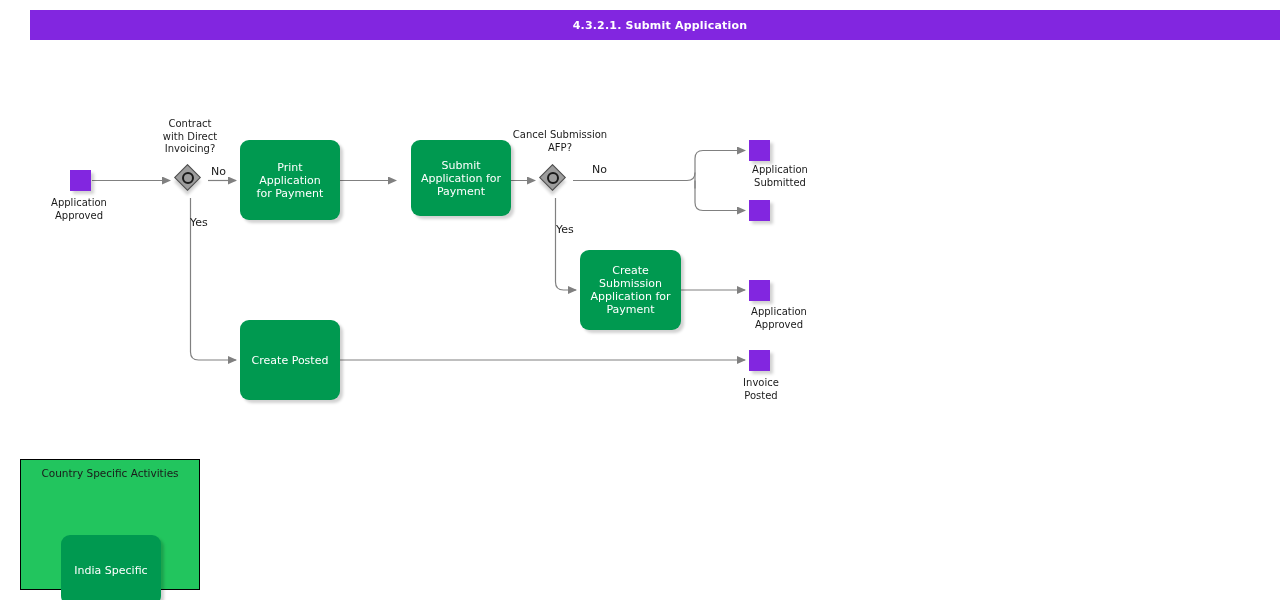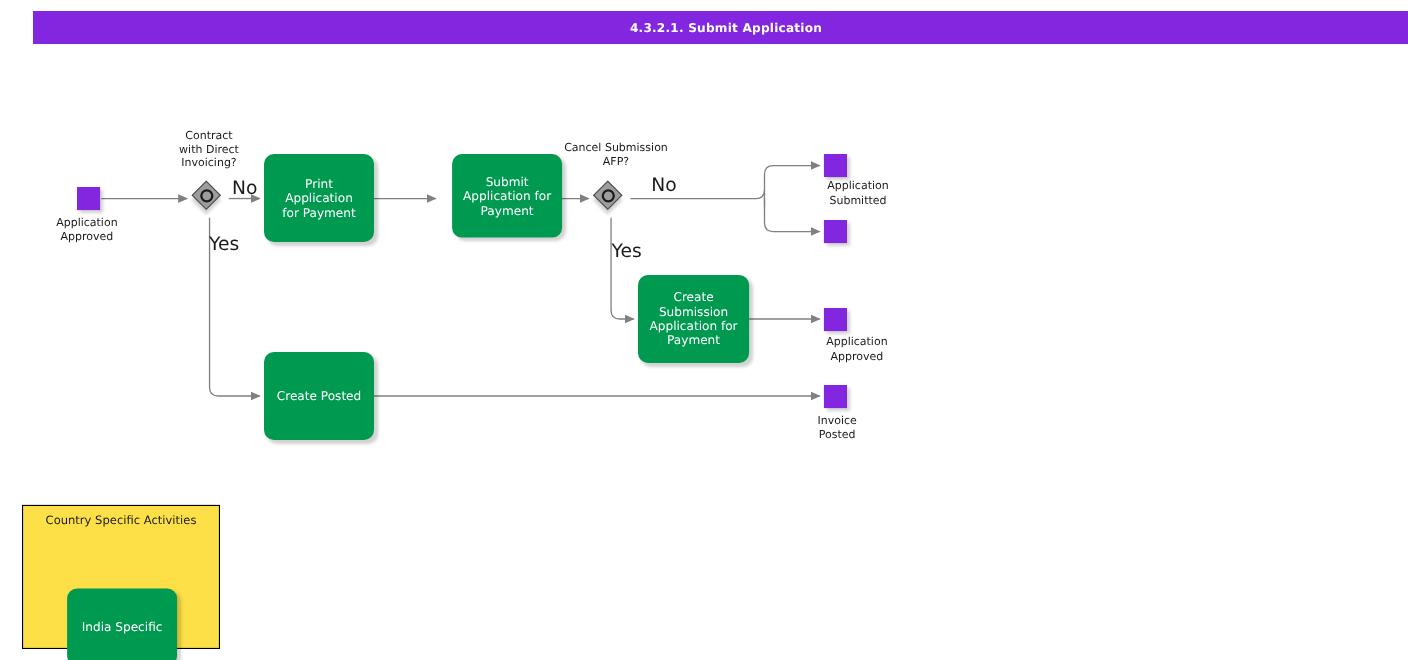--- a/index.html
+++ b/index.html
@@ -119,34 +119,34 @@
     font-size: 10px;
     line-height: 12.5px;
     color: #1a1a1a;
     text-align: center;
     white-space: pre-line;
   }
 
   
   .flow-label {
     position: absolute;
-    font-size: 17px;
+    font-size: 11px;
     line-height: 13px;
     color: #1a1a1a;
   }
 
   
   #legend {
     position: absolute;
     left: 20px;
     top: 459px;
     width: 180px;
     height: 131px;
     border: 1px solid #000000;
-    background: #fde047;
+    background: #22c55e;
     box-sizing: border-box;
   }
   #legend-title {
     position: absolute;
     left: 0;
     top: 7px;
     width: 100%;
     text-align: center;
     font-size: 10.5px;
     color: #1a1a1a;

